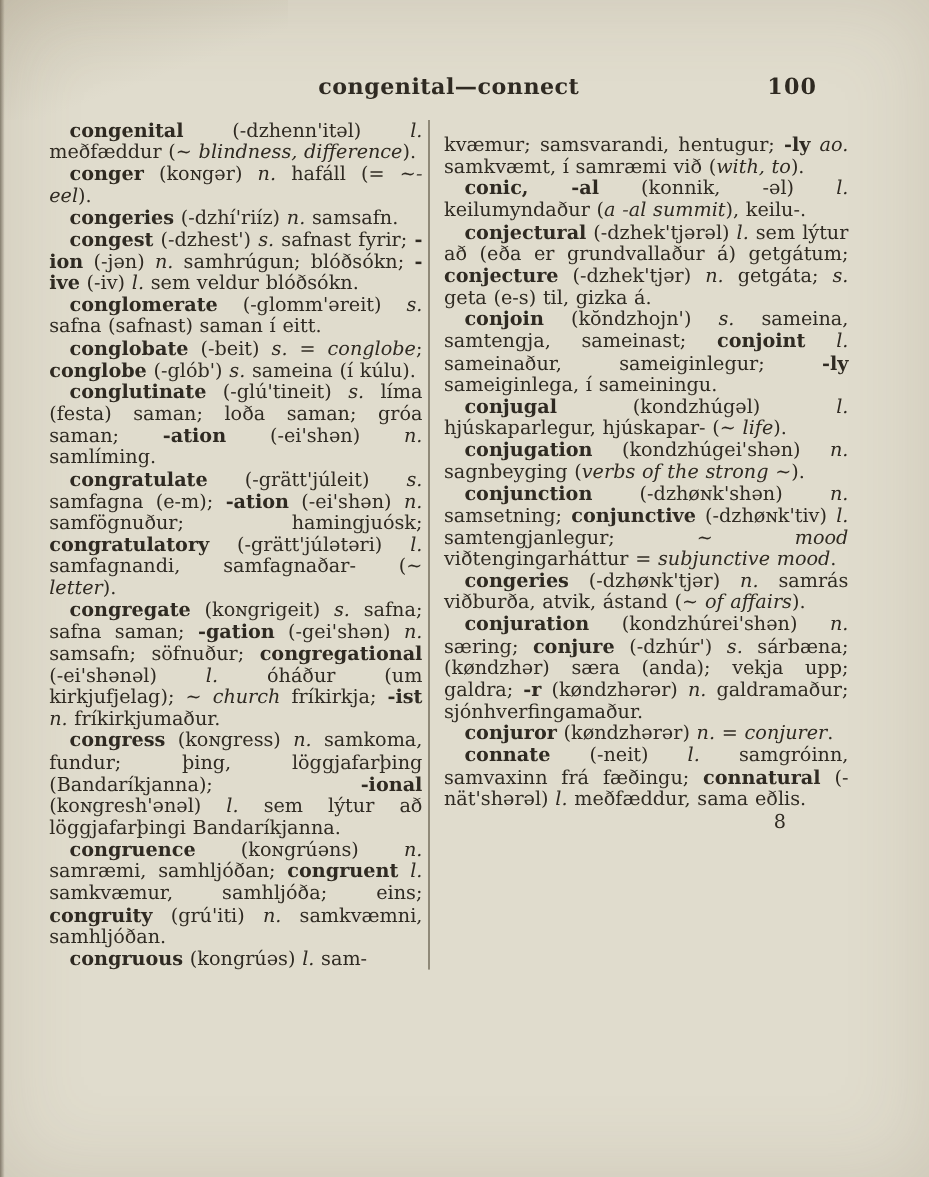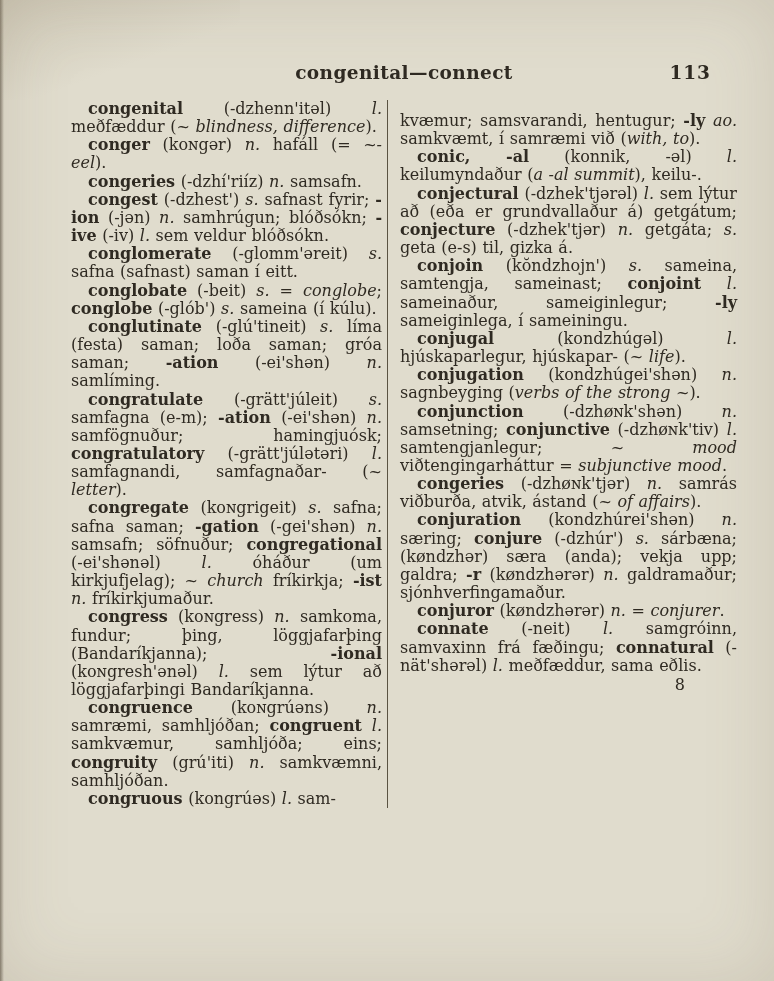--- a/index.html
+++ b/index.html
@@ -17,21 +17,21 @@
   }
   .corner-shade{
     position:absolute;left:0;top:0;width:240px;height:100px;
     background:linear-gradient(160deg, rgba(150,138,110,.22), rgba(150,138,110,0) 60%);
     pointer-events:none;
   }
   .vignette{
     position:absolute;inset:0;pointer-events:none;
     box-shadow:inset 0 0 70px rgba(120,108,84,.18);
   }
-  .page-content{position:absolute;left:71px;top:62px;width:666px;}
+  .page-content{position:absolute;left:41px;top:62px;width:666px;}
   .header{position:relative;height:38px;font-size:18.5px;font-weight:bold;}
   .header-title{position:absolute;left:0;right:0;top:0;text-align:center;letter-spacing:.4px;}
   .header-number{position:absolute;right:26px;top:0;letter-spacing:1px;}
   .columns{display:flex;align-items:stretch;justify-content:flex-end;}
   .col-left{width:311px;}
   .divider{width:1px;background:#5a5342;margin-left:5px;flex:0 0 1px;}
   .col-right{flex:1;padding-left:12px;margin-top:12px;}
   .entry{
     margin:0;text-align:justify;text-indent:17px;
     font-size:16px;line-height:18.15px;word-spacing:.5px;
@@ -43,21 +43,21 @@
 </style>
 </head>
 <body>
 
 <div class="edge-left"></div>
 <div class="corner-shade"></div>
 
 <div class="page-content">
   <div class="header">
     <div class="header-title">congenital—connect</div>
-    <div class="header-number">113</div>
+    <div class="header-number">100</div>
   </div>
   <div class="columns">
     <div class="col-left">
         <p class="entry"><span class="seg-b">congenital</span><span class="seg-r"> (-dzhenn'itəl) </span><span class="seg-i">l.</span><span class="seg-r"> meðfæddur (</span><span class="seg-i">~ blindness, difference</span><span class="seg-r">).</span></p>
         <p class="entry"><span class="seg-b">conger</span><span class="seg-r"> (koɴgər) </span><span class="seg-i">n.</span><span class="seg-r"> hafáll (= </span><span class="seg-i">~-eel</span><span class="seg-r">).</span></p>
         <p class="entry"><span class="seg-b">congeries</span><span class="seg-r"> (-dzhí'riíz) </span><span class="seg-i">n.</span><span class="seg-r"> samsafn.</span></p>
         <p class="entry"><span class="seg-b">congest</span><span class="seg-r"> (-dzhest') </span><span class="seg-i">s.</span><span class="seg-r"> safnast fyrir; </span><span class="seg-b">-ion</span><span class="seg-r"> (-jən) </span><span class="seg-i">n.</span><span class="seg-r"> samhrúgun; blóðsókn; </span><span class="seg-b">-ive</span><span class="seg-r"> (-iv) </span><span class="seg-i">l.</span><span class="seg-r"> sem veldur blóðsókn.</span></p>
         <p class="entry"><span class="seg-b">conglomerate</span><span class="seg-r"> (-glomm'əreit) </span><span class="seg-i">s.</span><span class="seg-r"> safna (safnast) saman í eitt.</span></p>
         <p class="entry"><span class="seg-b">conglobate</span><span class="seg-r"> (-beit) </span><span class="seg-i">s.</span><span class="seg-r"> = </span><span class="seg-i">conglobe</span><span class="seg-r">; </span><span class="seg-b">conglobe</span><span class="seg-r"> (-glób') </span><span class="seg-i">s.</span><span class="seg-r"> sameina (í kúlu).</span></p>
         <p class="entry"><span class="seg-b">conglutinate</span><span class="seg-r"> (-glú'tineit) </span><span class="seg-i">s.</span><span class="seg-r"> líma (festa) saman; loða saman; gróa saman; </span><span class="seg-b">-ation</span><span class="seg-r"> (-ei'shən) </span><span class="seg-i">n.</span><span class="seg-r"> samlíming.</span></p>

